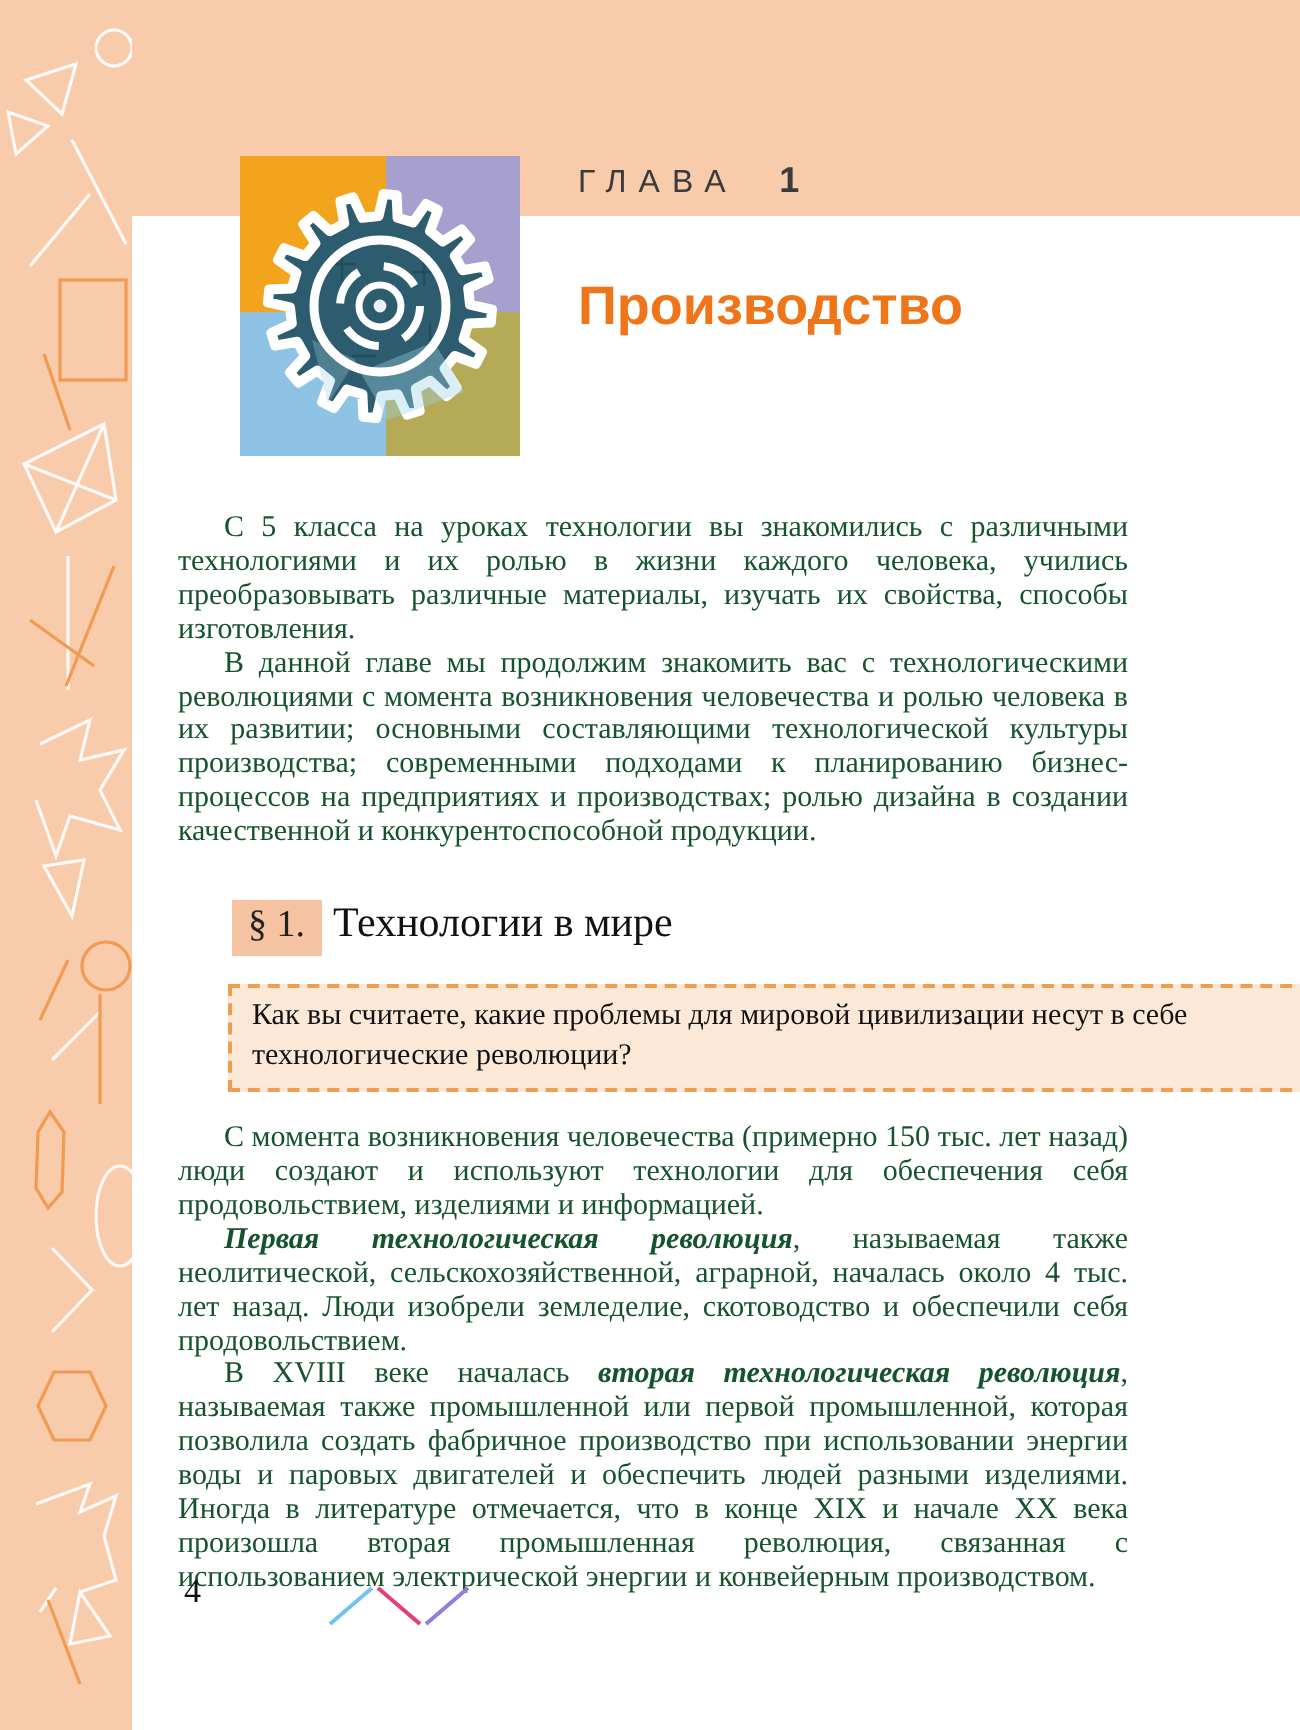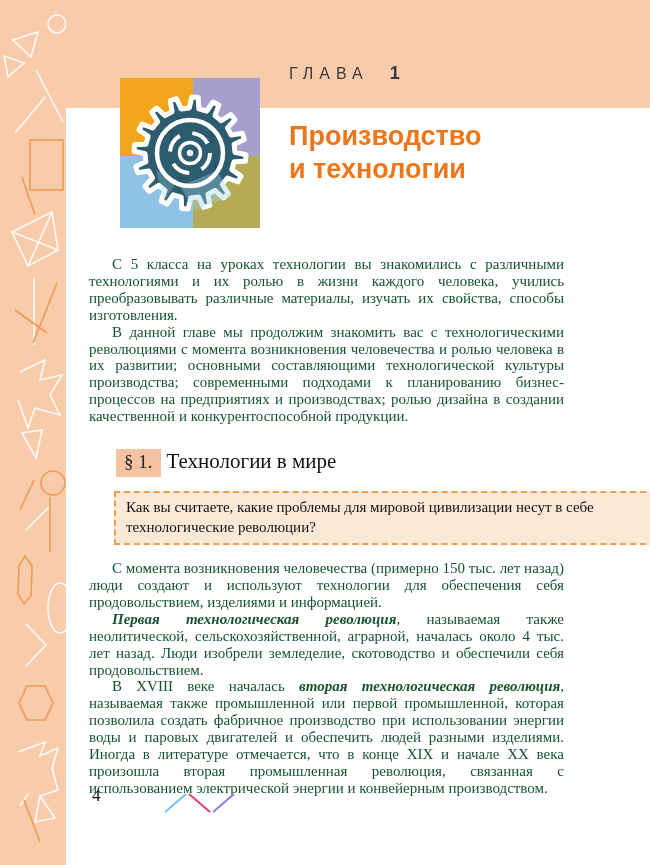--- a/index.html
+++ b/index.html
@@ -37,21 +37,21 @@
   }
   .quads { position: absolute; inset: 0; display: grid;
     grid-template-columns: 52% 48%; grid-template-rows: 52% 48%; }
   .q-tl { background: #F2A41D; }
   .q-tr { background: #A79FCE; }
   .q-bl { background: #8FC3E5; }
   .q-br { background: #B5AA56; }
   .chapter-image svg { position: absolute; inset: 0; }
 
   
-  .chapter-head { position: absolute; left: 289px; top: 63px; }
+  .chapter-head { position: absolute; left: 289px; top: 80px; }
   .chapter-label {
     font-family: "Liberation Sans", sans-serif;
     font-size: 16px; letter-spacing: 6px; color: #3b3b3b;
   }
   .chapter-label .num { font-weight: bold; font-size: 18px; letter-spacing: 0; }
   .chapter-title {
     margin-top: 36px;
     font-family: "Liberation Sans", sans-serif;
     font-weight: bold;
     font-size: 27px; line-height: 33px;
@@ -169,21 +169,20 @@
     </svg>
   </div>
 
   <div class="chapter-head">
     <div class="chapter-label">
       <span>ГЛАВА</span>&nbsp;
       <span class="num">1</span>
     </div>
     <div class="chapter-title">
       <span>Производство</span><br>
-      <span>и технологии</span>
     </div>
   </div>
 
   <div class="content">
     <div id="intro-paragraphs">
         <p class="body-p"><span>С 5 класса на уроках технологии вы знакомились с различными технологиями и их ролью в жизни каждого человека, учились преобразовывать различные материалы, изучать их свойства, способы изготовления.</span></p>
         <p class="body-p"><span>В данной главе мы продолжим знакомить вас с технологическими революциями с момента возникновения человечества и ролью человека в их развитии; основными составляющими технологической культуры производства; современными подходами к планированию бизнес-процессов на предприятиях и производствах; ролью дизайна в создании качественной и конкурентоспособной продукции.</span></p>
       </div>
 
     <div class="section-head">

